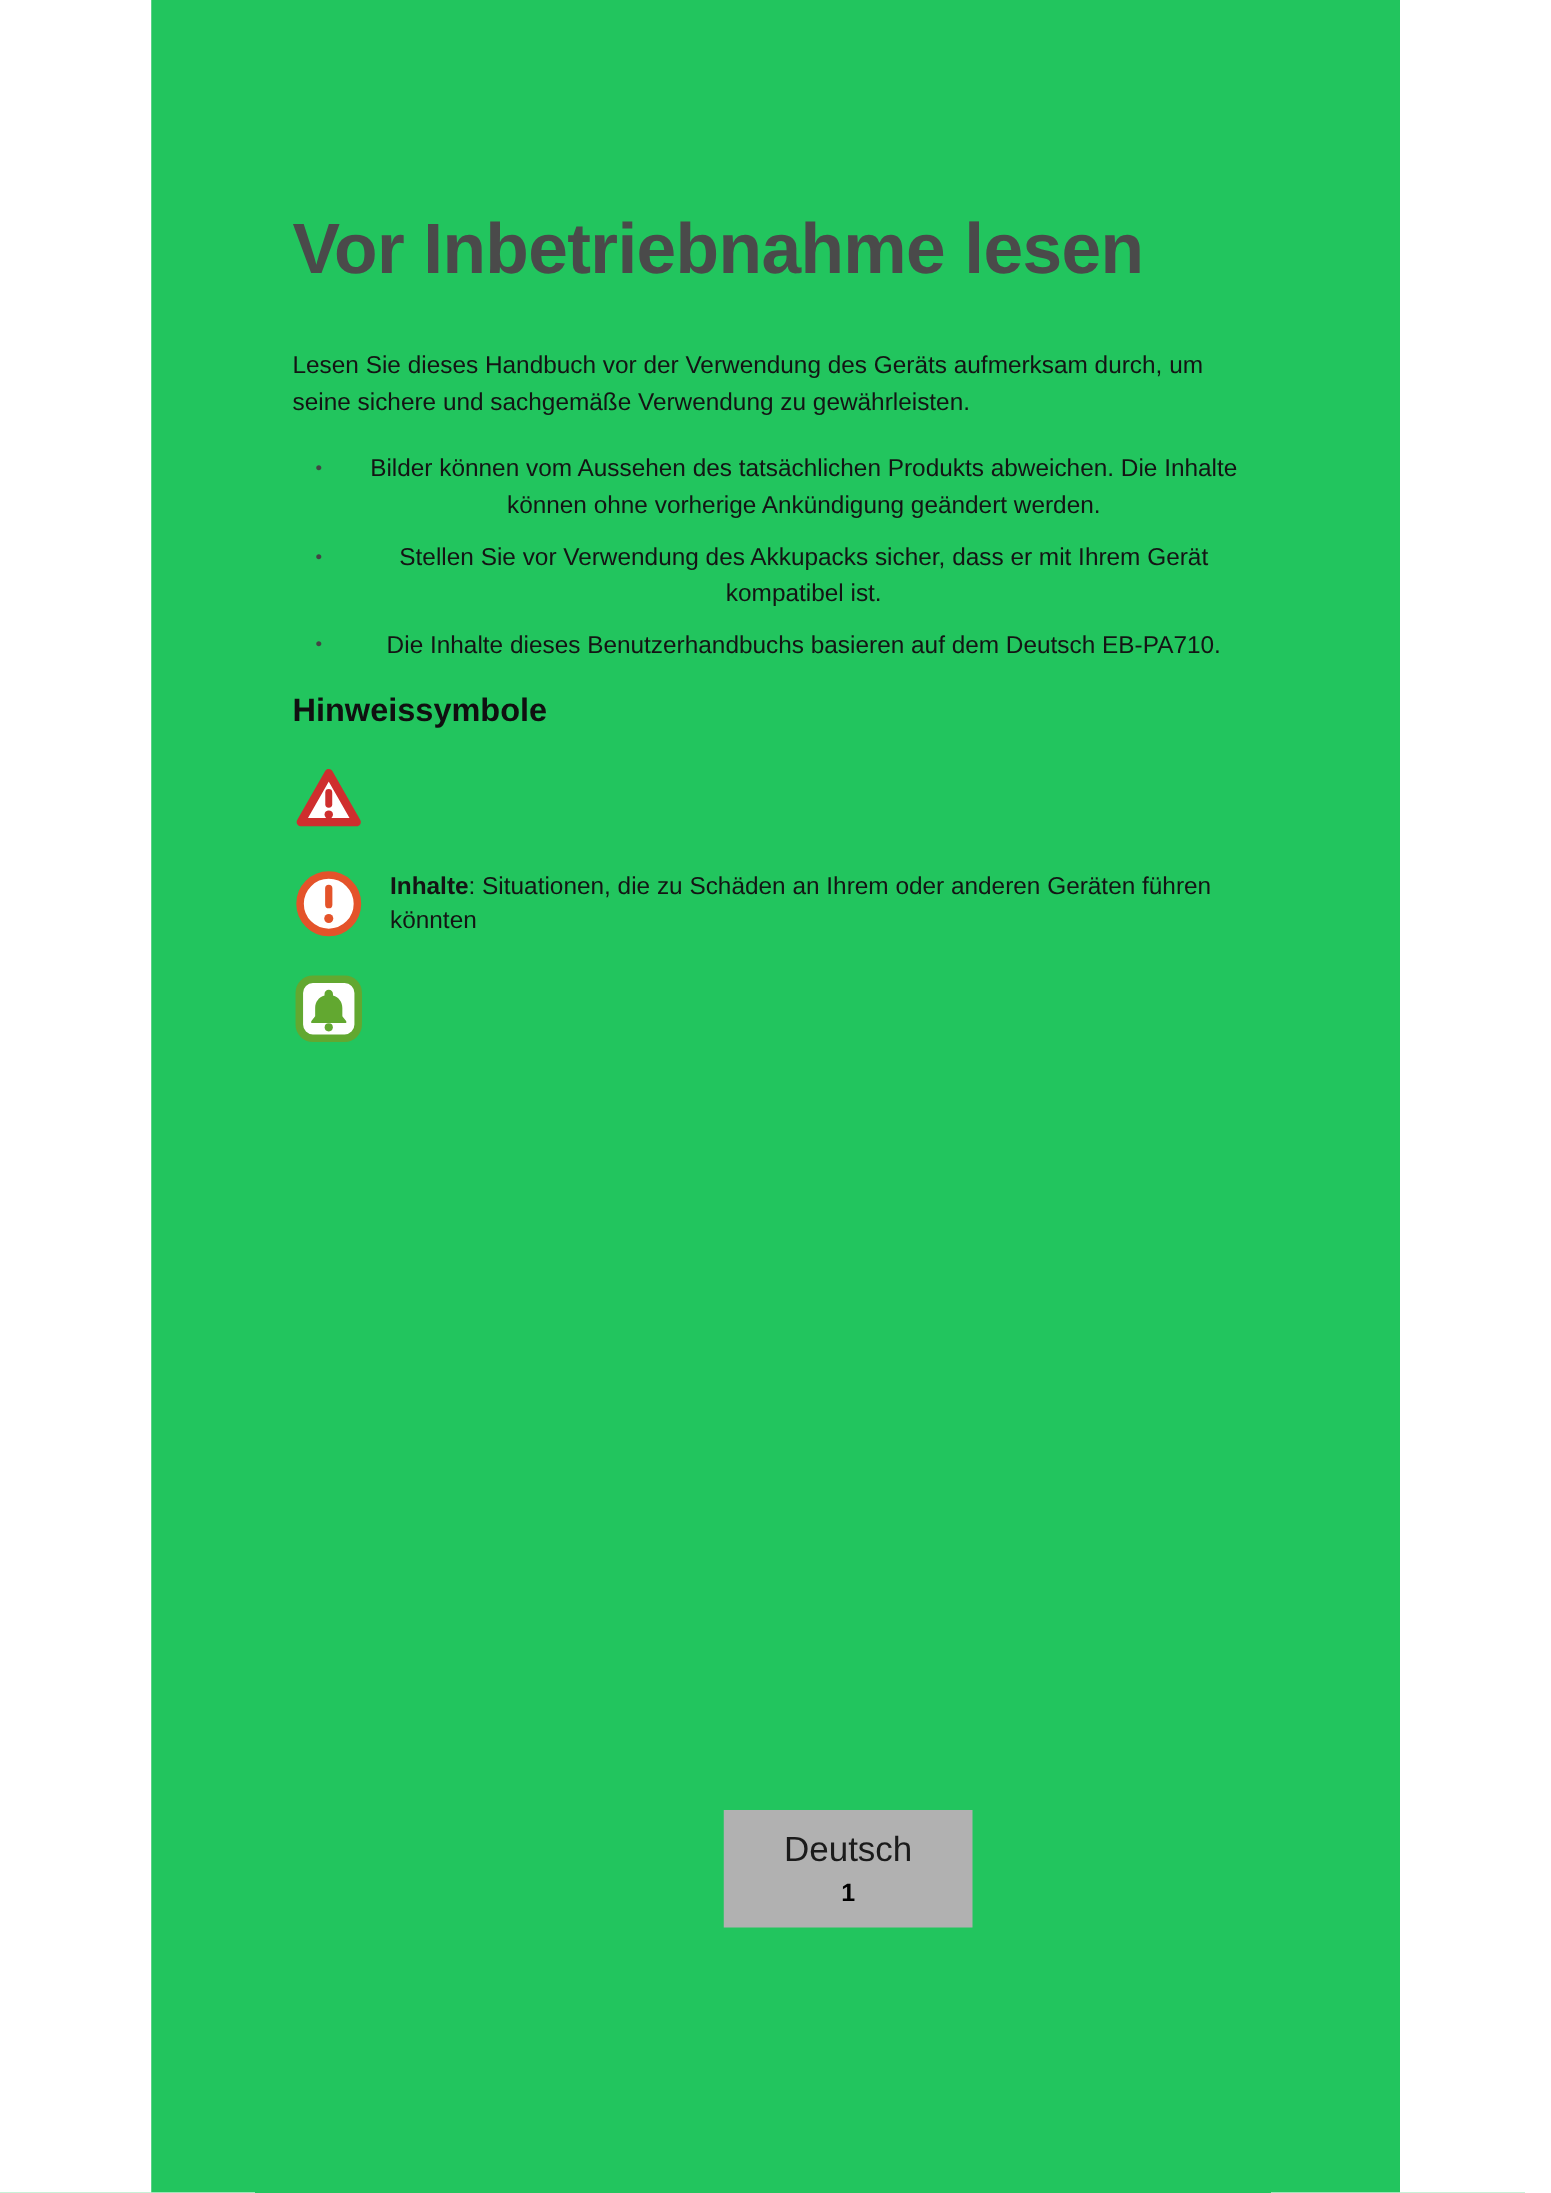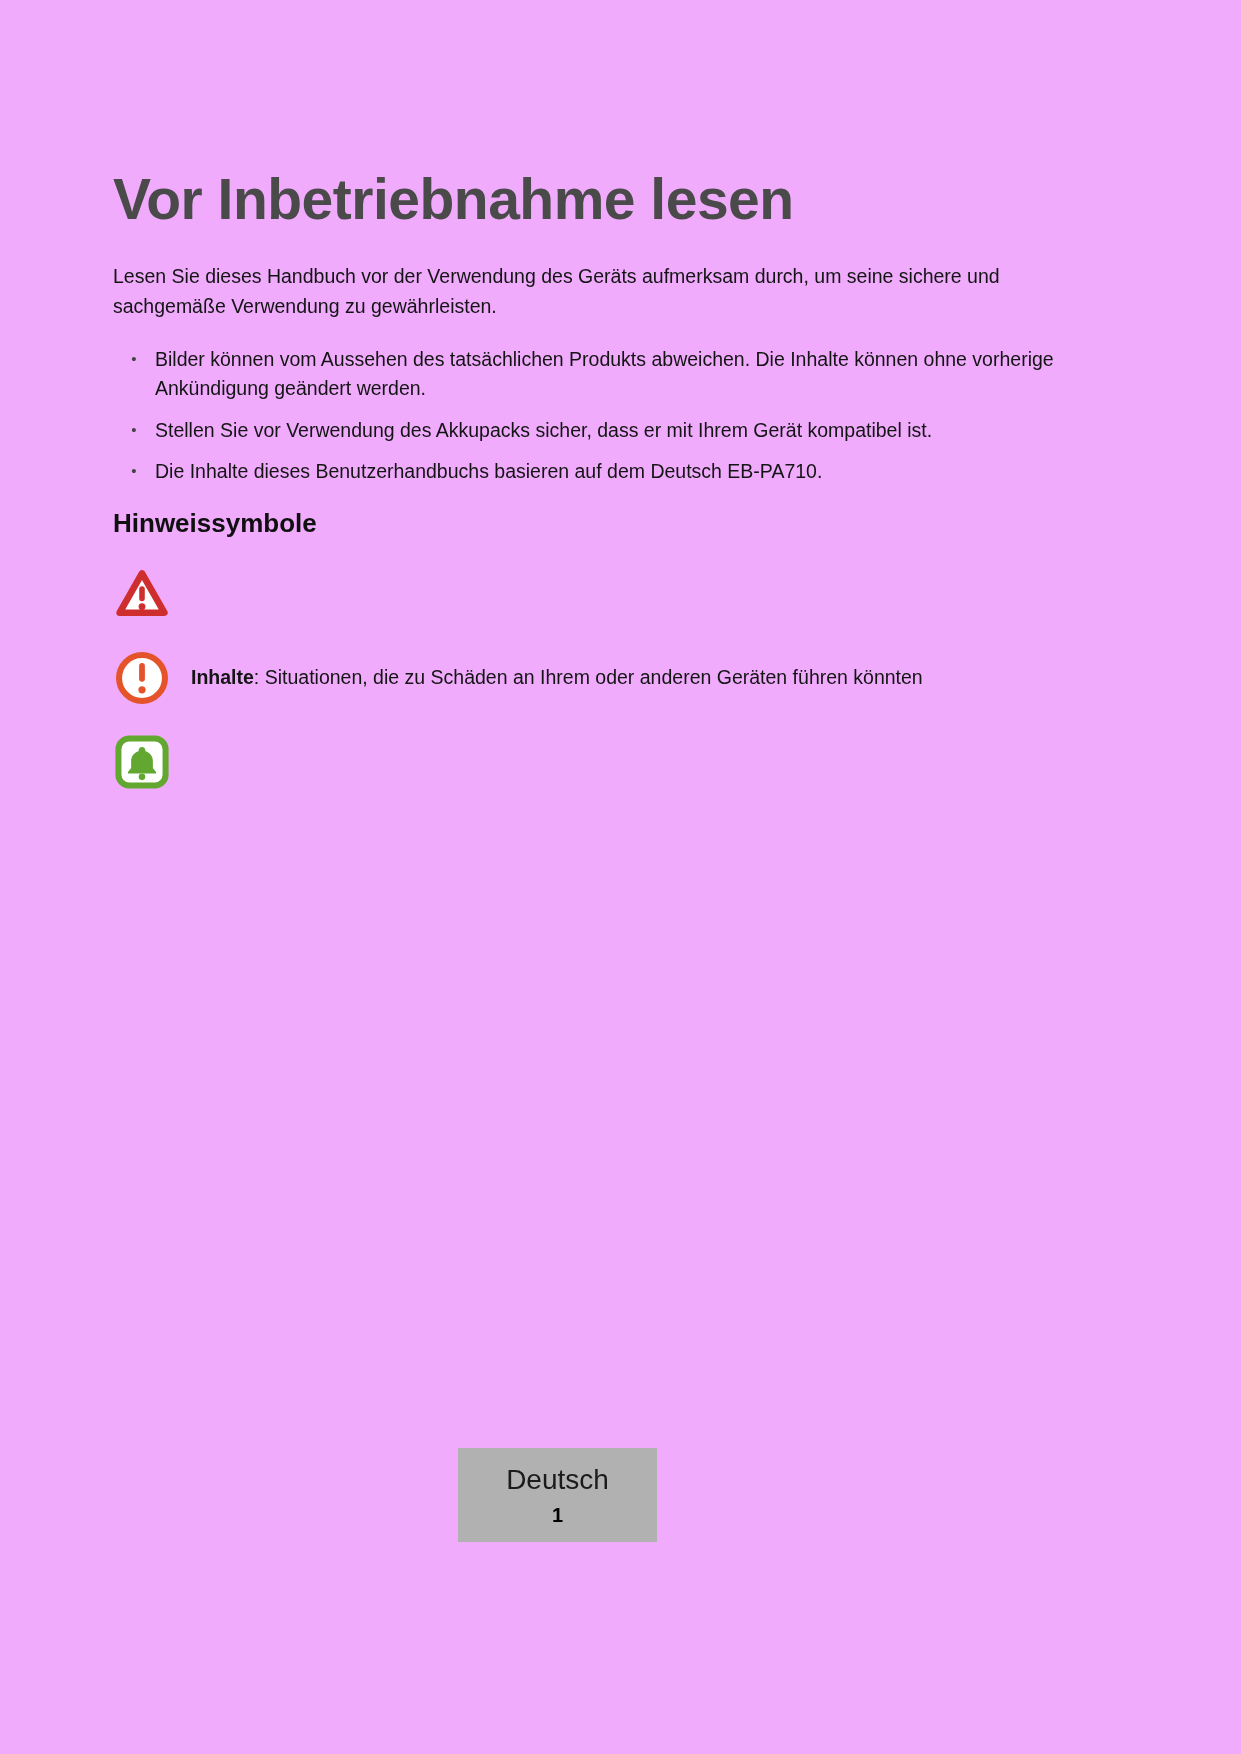--- a/index.html
+++ b/index.html
@@ -1,41 +1,41 @@
 <!DOCTYPE html>
 <html><head>
 <meta charset="utf-8">
 <style>
   * { margin: 0; padding: 0; box-sizing: border-box; }
   html, body { background: #ffffff; }
   body { font-family: "Liberation Sans", sans-serif; color: #111; }
 
   .page {
     position: relative;
-    width: 1241px;
+    width: 999px;
     height: 1754px;
-    background: #f0abfc;
+    background: #22c55e;
     overflow: hidden;
     margin: 0 auto;
   }
 
   .content {
     padding: 168px 110px 0 113px;
   }
 
   .doc-title {
     font-size: 57px;
     font-weight: 600;
     color: #4a4a4a;
     letter-spacing: -0.5px;
     line-height: 1.1;
   }
 
   .intro {
-    margin-top: 30px;
+    margin-top: 46px;
     font-size: 19.5px;
     line-height: 1.55;
     color: #141414;
     max-width: 985px;
   }
 
   ul.bullets {
     margin-top: 24px;
     list-style: none;
     max-width: 985px;
@@ -47,21 +47,21 @@
     color: #141414;
     margin-bottom: 12px;
   }
   .bullet-marker {
     flex: 0 0 42px;
     text-align: center;
     font-size: 15px;
     color: #444;
     padding-top: 3px;
   }
-  .bullet-text { flex: 1; }
+  .bullet-text { flex: 1; text-align: center; }
 
   .section-heading {
     margin-top: 22px;
     font-size: 26px;
     font-weight: bold;
     color: #101010;
   }
 
   .symbols { margin-top: 14px; }
   .symbol-row {

